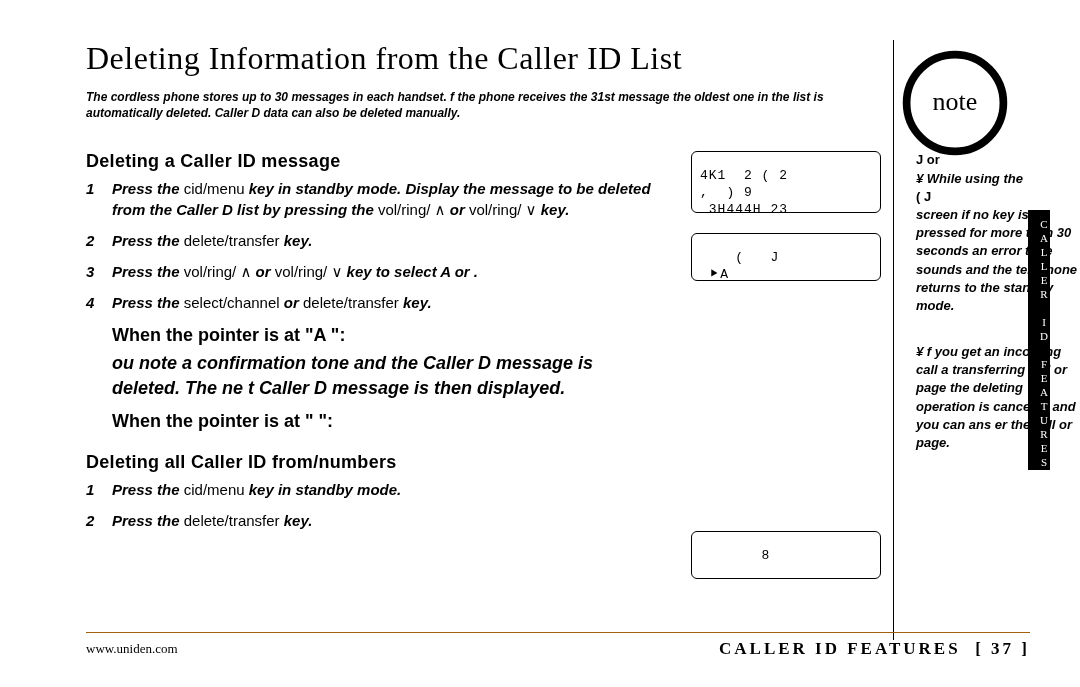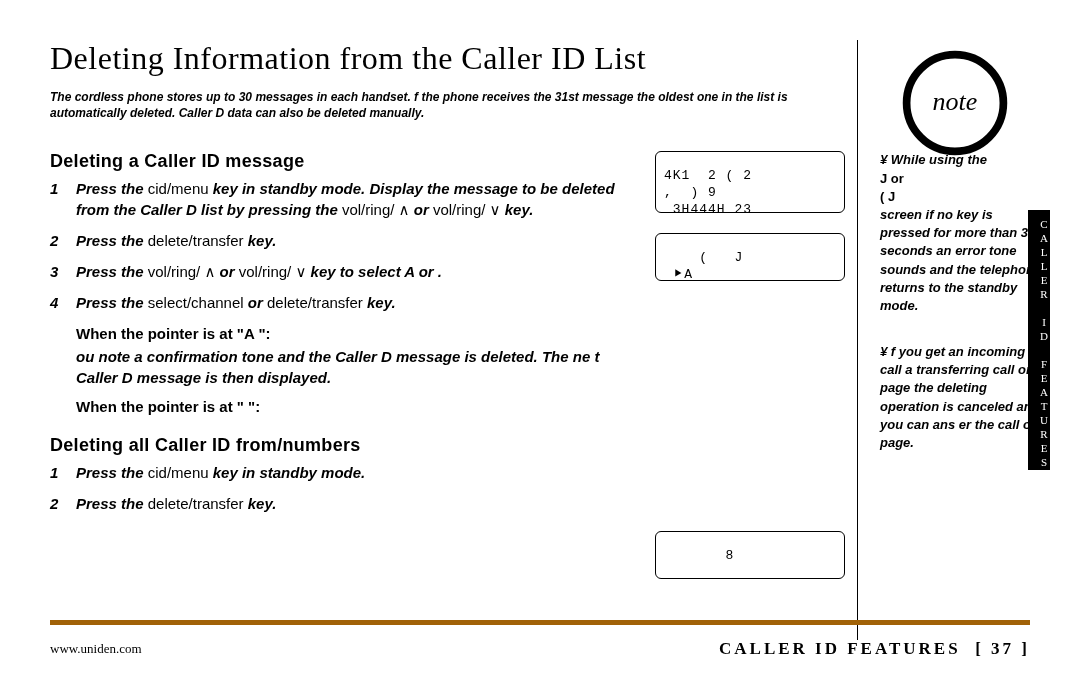--- a/index.html
+++ b/index.html
@@ -8,20 +8,21 @@
     height: 687px;
     background: #fff;
     font-family: Georgia, 'Times New Roman', serif;
     position: relative;
     color: #000;
   }
   .page {
     padding: 40px 50px 30px 50px;
     position: relative;
     height: 100%;
+    margin-left: 36px;
   }
   .main-title {
     font-size: 32px;
     font-weight: normal;
     font-family: Georgia, serif;
     margin-bottom: 12px;
     letter-spacing: 0.5px;
   }
   .intro {
     font-family: 'Trebuchet MS', Arial, sans-serif;
@@ -75,21 +76,21 @@
   }
   .keyname {
     font-weight: normal;
     font-style: normal;
     font-family: Arial, sans-serif;
   }
   .sub-block {
     font-family: 'Trebuchet MS', Arial, sans-serif;
     font-weight: bold;
     font-style: italic;
-    font-size: 15px;
+    font-size: 18px;
     line-height: 1.4;
     padding-left: 26px;
     margin-bottom: 8px;
     max-width: 770px;
   }
   .sub-label {
     font-style: normal;
     display: block;
     margin-bottom: 2px;
   }
@@ -109,21 +110,20 @@
     height: 110px;
   }
   .note-circle svg { width: 100%; height: 100%; }
   .note-text {
     position: absolute;
     top: 50%;
     left: 50%;
     transform: translate(-50%, -52%);
     font-family: Georgia, serif;
     font-size: 26px;
-    font-style: italic;
   }
   .lcd {
     border: 1px solid #000;
     border-radius: 6px;
     width: 190px;
     padding: 16px 8px;
     font-family: 'Courier New', monospace;
     font-size: 13px;
     line-height: 1.3;
     margin-bottom: 20px;
@@ -151,22 +151,22 @@
     padding-top: 8px;
   }
   .footer {
     position: absolute;
     bottom: 28px;
     left: 50px;
     right: 50px;
     display: flex;
     justify-content: space-between;
     align-items: center;
-    border-top: 5px solid #a16207;
-    padding-top: 14px;
+    border-top: 1px solid #a16207;
+    padding-top: 6px;
     font-size: 13px;
   }
   .footer-left {
     font-family: Georgia, serif;
   }
   .footer-right {
     font-family: Georgia, serif;
     letter-spacing: 3px;
     font-size: 17px;
     font-weight: bold;
@@ -241,22 +241,22 @@
  3H444H 23</div>
       <div class="lcd short">    (   J
  ⯈A</div>
       <div style="height:230px"></div>
       <div class="lcd short">       8
  </div>
     </div>
 
     <div class="right-col">
       <div class="note-block">
+        <div style="font-style:normal">         J            or</div>
         <div>¥ While using the</div>
-        <div style="font-style:normal">         J            or</div>
         <div style="font-style:normal">     (   J</div>
         <div>screen if no key is pressed for more than 30 seconds  an error tone sounds and the telephone returns to the standby mode.</div>
       </div>
       <div class="note-block">
         <div>¥  f you get an incoming call  a transferring call or page  the deleting operation is canceled and you can ans er the call or page.</div>
       </div>
     </div>
   </div>
 
   <div class="side-tab">CALLER ID FEATURES</div>

